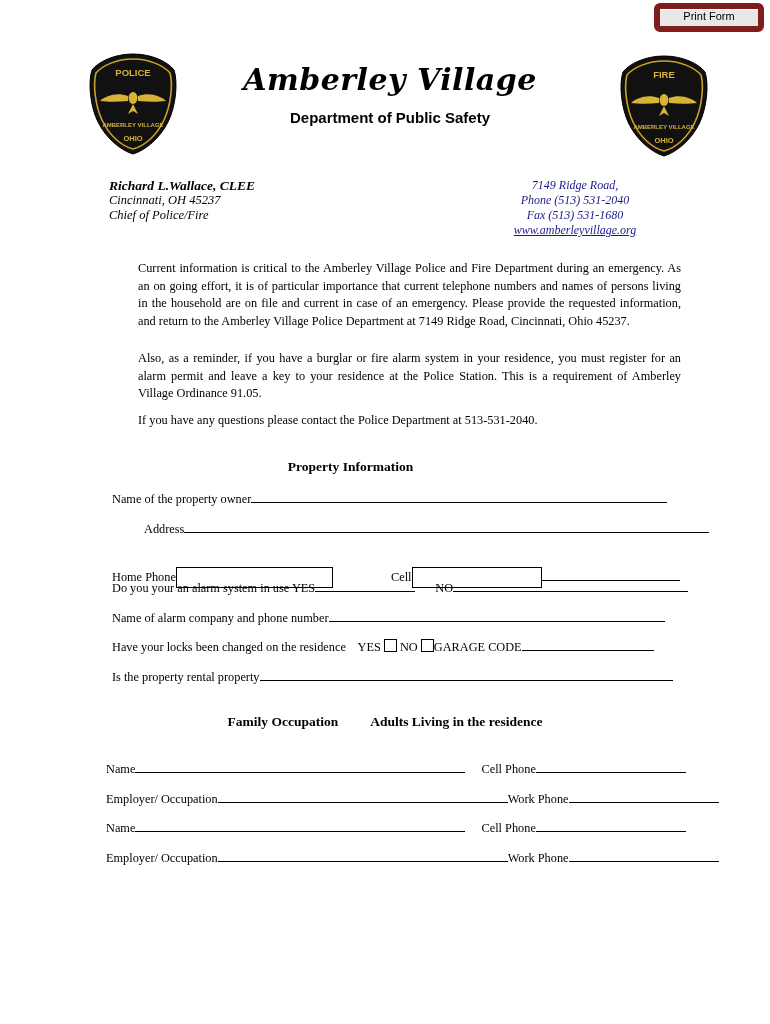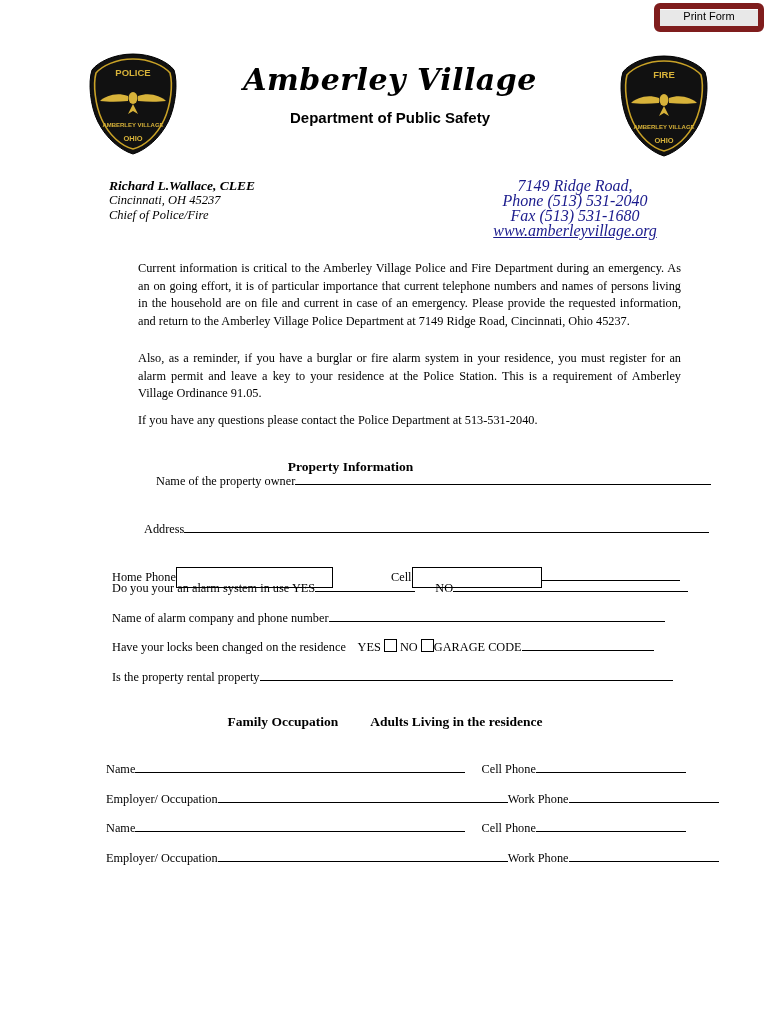--- a/index.html
+++ b/index.html
@@ -87,21 +87,21 @@
   .contact-left .name {
     font-weight: bold;
     font-size: 13.5px;
   }
   .contact-right {
     position: absolute;
     left: 470px;
     top: 178px;
     width: 210px;
     text-align: center;
-    font-size: 16px;
+    font-size: 12px;
     font-style: italic;
     line-height: 15px;
     color: #1a1a8c;
   }
   .contact-right .url {
     text-decoration: underline;
     color: #1a1a8c;
   }
 
   
@@ -226,21 +226,21 @@
   <div>Fax (513) 531-1680</div>
   <div class="url">www.amberleyvillage.org</div>
 </div>
 
 <div class="para" id="para1">Current information is critical to the Amberley Village Police and Fire Department during an emergency. As an on going effort, it is of particular importance that current telephone numbers and names of persons living in the household are on file and current in case of an emergency. Please provide the requested information, and return to the Amberley Village Police Department at 7149 Ridge Road, Cincinnati, Ohio 45237.</div>
 <div class="para" id="para2">Also, as a reminder, if you have a burglar or fire alarm system in your residence, you must register for an alarm permit and leave a key to your residence at the Police Station.  This is a requirement of Amberley Village Ordinance 91.05.</div>
 <div class="para" id="para3">If you have any questions please contact the Police Department at     513-531-2040.</div>
 
 <div class="section-title" id="sec-property">Property Information</div>
 
-<div class="frow" style="top:473px;margin-left:44px;">
+<div class="frow" style="top:491px;">
   <span>Name of the property owner</span><span class="dots" style="width:416px;"></span>
 </div>
 
 <div class="frow" style="top:521px;margin-left:32px;">
   <span>Address</span><span class="dots" style="width:525px;"></span>
 </div>
 
 <div class="frow" style="top:561px;margin-top:7px;">
   <span>Home Phone</span><span class="inputbox" style="width:155px;"></span>
   <span style="display:inline-block;width:52px;"></span>

